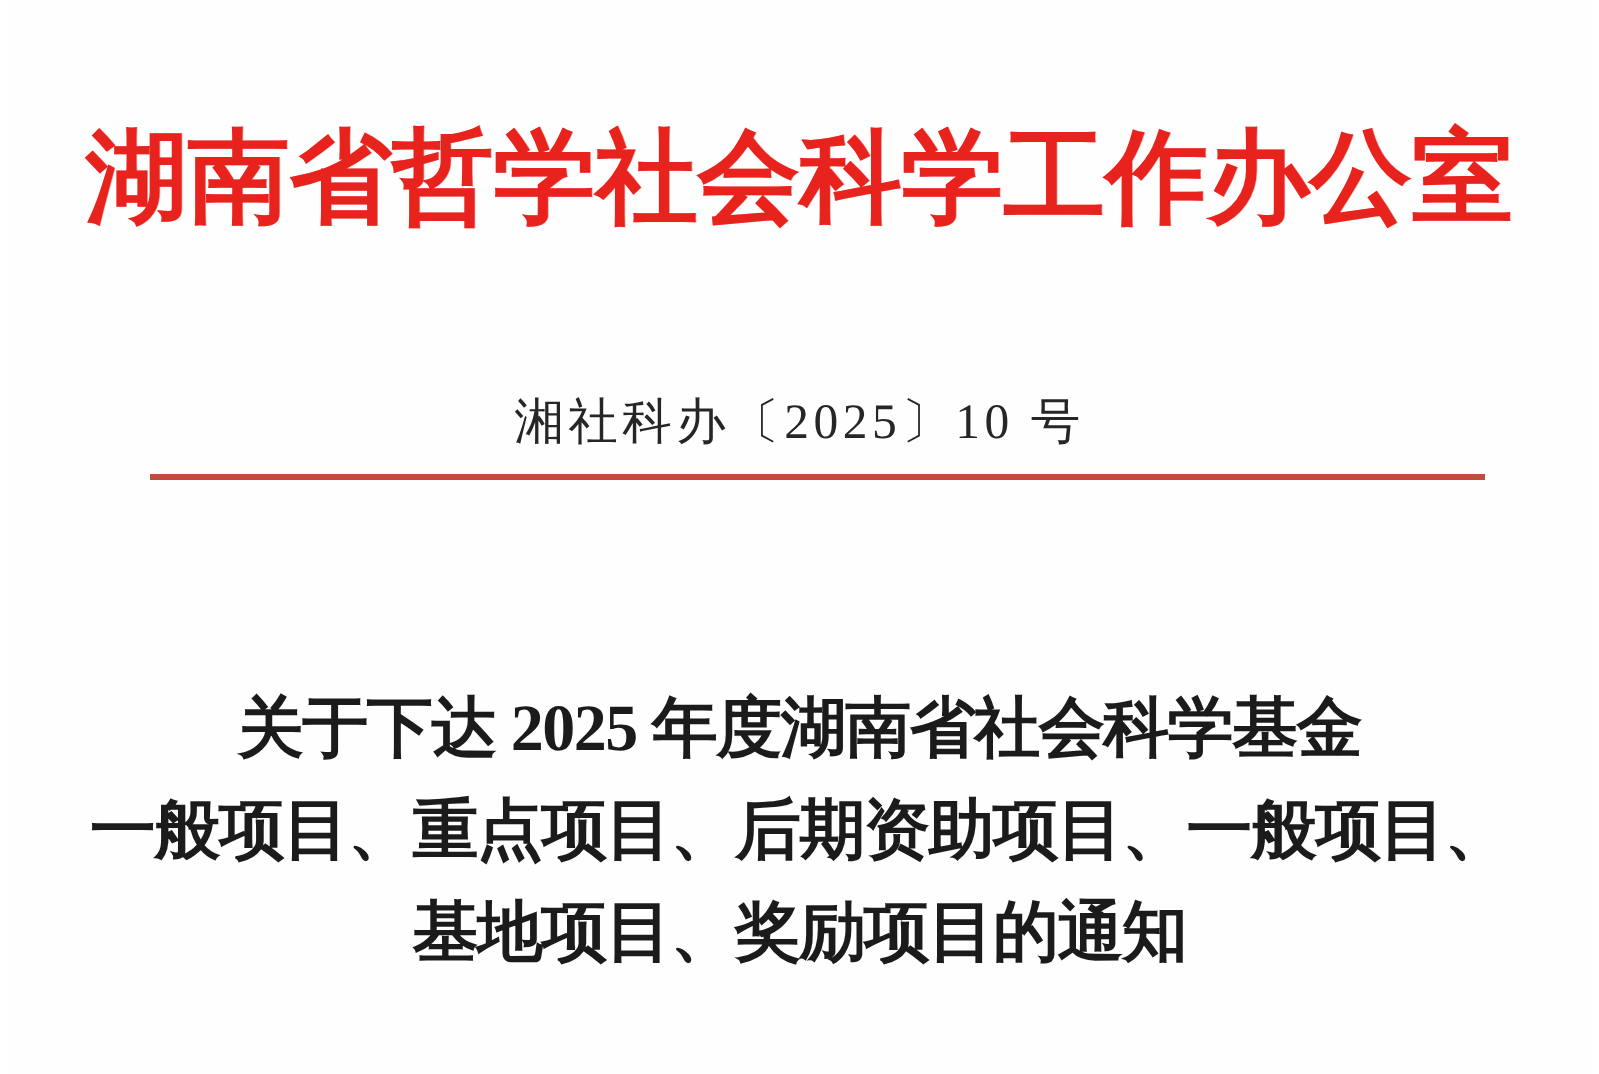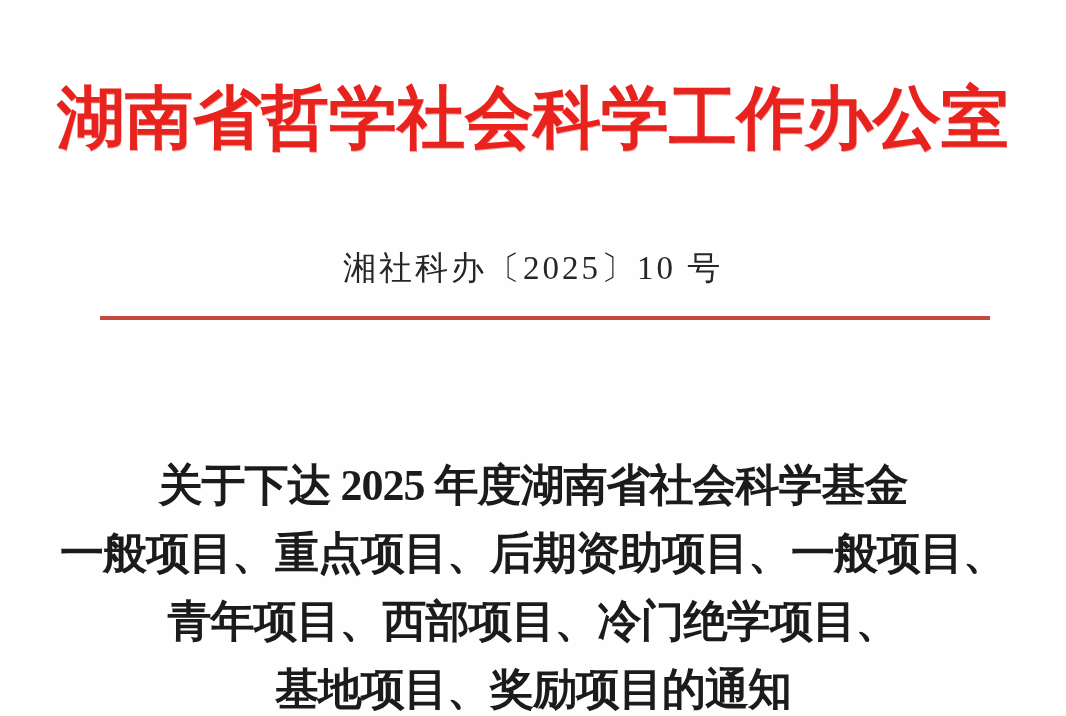--- a/index.html
+++ b/index.html
@@ -26,21 +26,21 @@
     font-size: 68px;
     line-height: 92px;
     font-weight: bold;
     color: #e8221c;
     letter-spacing: 0px;
     text-shadow: 0.5px 0.5px 0 rgba(232,34,28,0.4);
     white-space: nowrap;
   }
   .doc-number {
     position: absolute;
-    top: 248px;
+    top: 262px;
     left: 0;
     width: 100%;
     text-align: center;
     font-size: 33px;
     line-height: 40px;
     font-weight: normal;
     color: #262626;
     letter-spacing: 3px;
     white-space: nowrap;
   }
@@ -77,17 +77,16 @@
 
   <h1 class="org-name">湖南省哲学社会科学工作办公室</h1>
 
   <div class="doc-number">湘社科办〔2025〕10 号</div>
 
   <hr class="red-divider">
 
   <div class="title-block">
     <div class="title-line">关于下达 2025 年度湖南省社会科学基金</div>
     <div class="title-line">一般项目、重点项目、后期资助项目、一般项目、</div>
-    <div class="title-line">青年项目、西部项目、冷门绝学项目、</div>
     <div class="title-line">基地项目、奖励项目的通知</div>
   </div>
 
 </div>
 
 </body></html>

